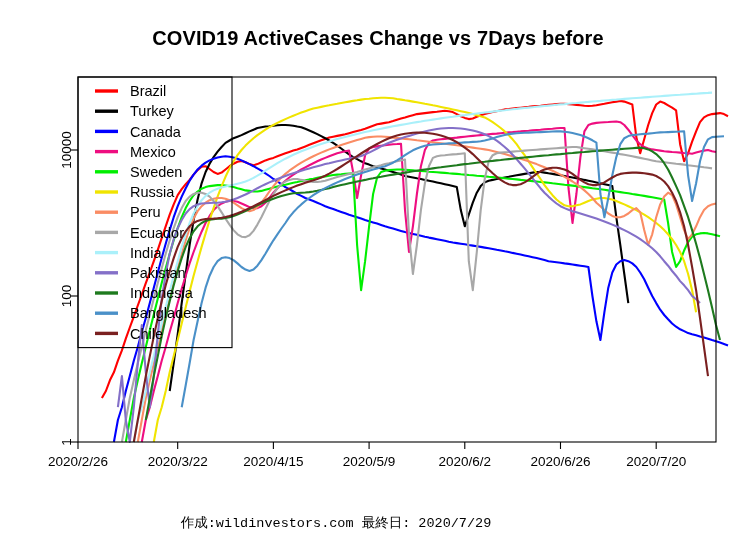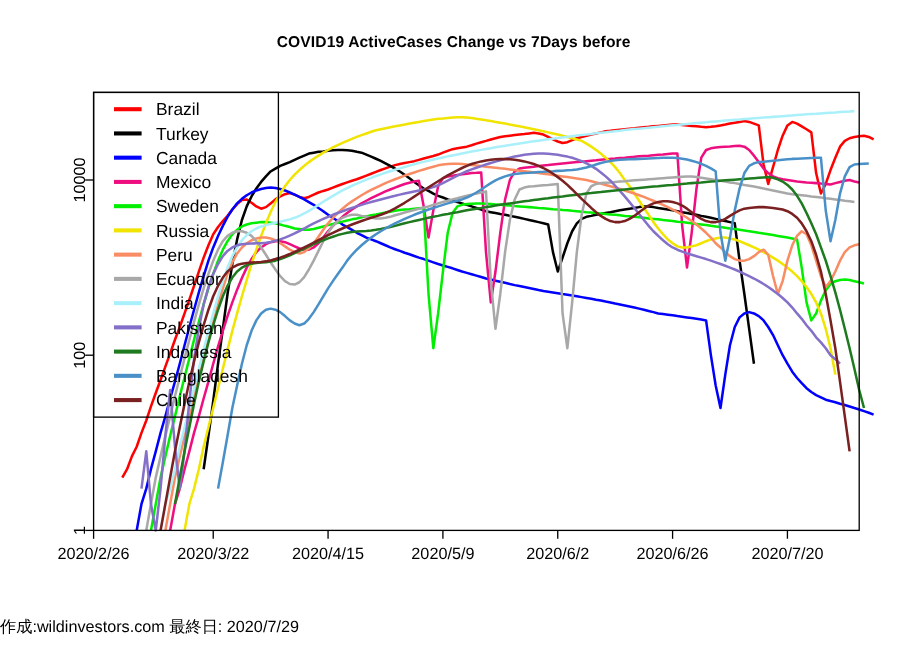--- a/index.html
+++ b/index.html
@@ -1,22 +1,22 @@
 <!DOCTYPE html>
 <html><head>
 <meta charset="utf-8">
 <style>
   html,body{margin:0;padding:0;background:#ffffff;}
   body{width:756px;height:540px;overflow:hidden;
        font-family:"Liberation Sans","DejaVu Sans",sans-serif;color:#000;}
   #root{position:relative;width:756px;height:540px;}
   #chart-title{position:absolute;left:0;top:27px;width:756px;text-align:center;
-       font-size:13px;font-weight:bold;letter-spacing:.1px;}
-  #footer-note{position:absolute;left:0;top:514px;width:672px;
-       font-size:13.5px;}
+       font-size:20px;font-weight:bold;letter-spacing:.1px;}
+  #footer-note{position:absolute;left:0;top:514px;width:672px;text-align:center;
+       font-size:13.5px;font-family:Liberation Mono, monospace;}
   svg{position:absolute;left:0;top:0;}
   .tick-line{stroke:#000;stroke-width:1.1;}
   .tick-label{font-family:"Liberation Sans","DejaVu Sans",sans-serif;font-size:13.5px;fill:#000;}
   .legend-box{fill:#ffffff;fill-opacity:0;stroke:#000;stroke-width:1.1;}
   .legend-label{font-family:"Liberation Sans","DejaVu Sans",sans-serif;font-size:14.5px;fill:#000;}
   .series-path{fill:none;stroke-width:2.1;stroke-linejoin:round;stroke-linecap:butt;}
   .legend-swatch{stroke-width:3.4;stroke-linecap:butt;}
 </style>
 </head>
 <body>

